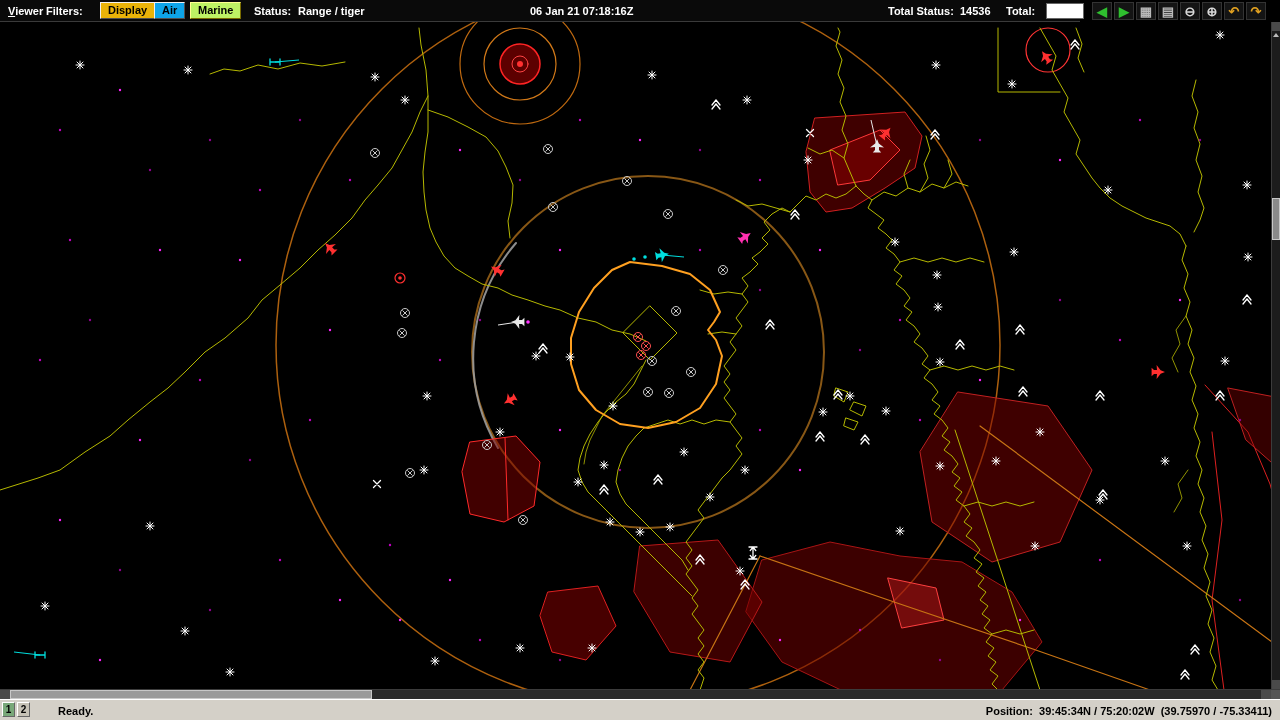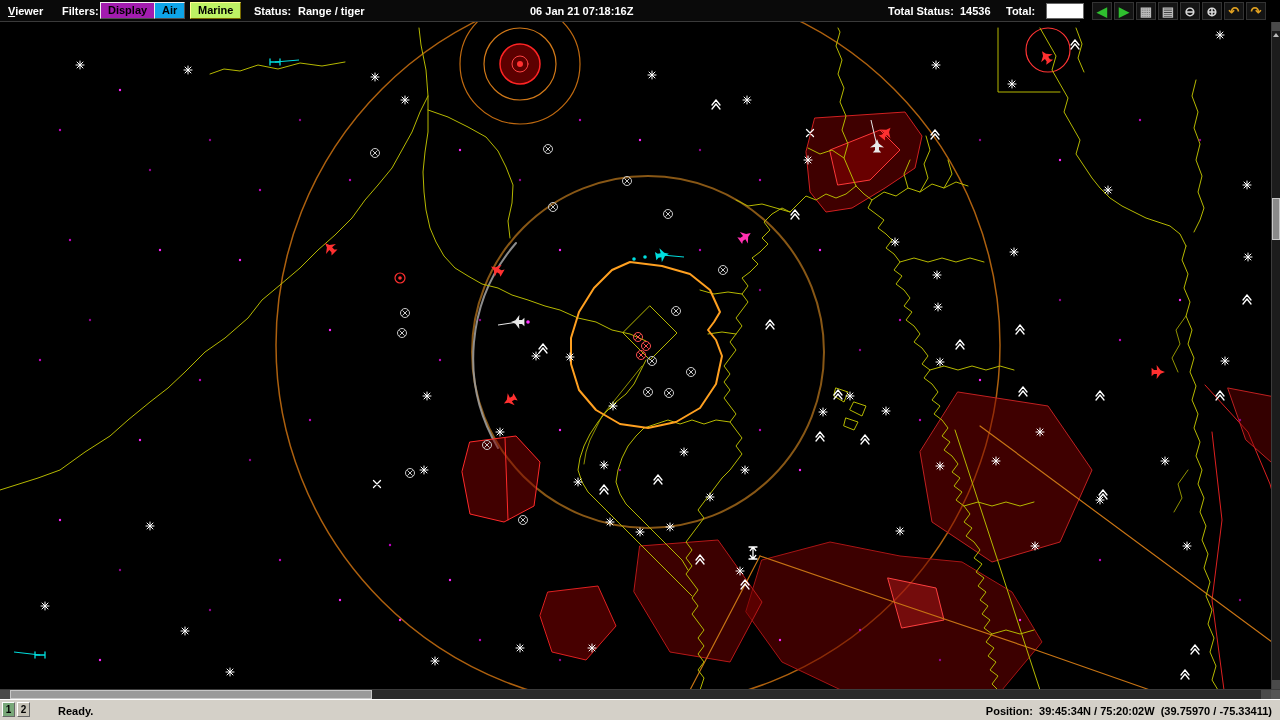--- a/index.html
+++ b/index.html
@@ -5,21 +5,21 @@
   *{box-sizing:border-box;margin:0;padding:0}
   html,body{width:1280px;height:720px;overflow:hidden;background:#000;
     font-family:"Liberation Sans",sans-serif}
   #map-svg{position:absolute;left:0;top:0;z-index:0;background:#000}
 
   
   .toolbar{position:absolute;left:0;top:0;width:1080px;height:22px;background:#0a0a0a;
     border-bottom:1px solid #3a3a3a;z-index:6;color:#fff;font-size:11px;font-weight:bold}
   .tb{position:absolute;top:5px;white-space:pre;color:#fff}
   .tb u{text-decoration:underline}
-  .btn{position:absolute;top:2px;height:17px;line-height:15px;padding:0 7px;background:#a21caf;
+  .btn{position:absolute;top:2px;height:17px;line-height:15px;padding:0 7px;background:#eab308;
     border:1px solid;border-color:#f0f0f0 #505050 #505050 #f0f0f0;color:#000;font-size:11px;
     font-weight:bold;cursor:pointer;white-space:pre}
   .btn-air{background:#0ea5e9}
   .btn-marine{background:#bef264;border-color:#ffff90 #7a6c00 #7a6c00 #ffff90}
   .range-input{position:absolute;left:1046px;top:3px;width:36px;height:16px;background:#fff;
     color:#000;border:1px solid #666;font-size:11px;font-weight:bold;padding:0 18px;
     font-family:"Liberation Sans",sans-serif}
   #toolbar-icons{position:absolute;left:1092px;top:2px;height:18px;white-space:nowrap}
   .icon-btn{display:inline-block;width:20px;height:18px;margin-right:2px;text-align:center;
     line-height:17px;font-size:13px;cursor:pointer;background:#141414;border:1px solid #333}
@@ -753,21 +753,21 @@
       <g transform="translate(528 322)">
         <g transform="rotate(0)">
           <circle cx="0" cy="0" r="1.8" fill="#ff30ff"></circle>
         </g>
       </g>
     </svg>
 </div>
 
 <div class="toolbar">
   <span class="tb" style="left:8px"><u>V</u><span>iewer</span></span>
-  <span class="tb" style="left:62px">Filters:</span>
+  <span class="tb" style="left:46px">Filters:</span>
   <button class="btn" style="left:100px">Display</button>
   <button class="btn btn-air" style="left:154px">Air</button>
   <button class="btn btn-marine" style="left:190px">Marine</button>
   <span class="tb" style="left:254px">Status:</span>
   <span class="tb" style="left:298px">Range / tiger</span>
   <span class="tb" style="left:530px">06 Jan 21 07:18:16Z</span>
   <span class="tb" style="left:888px">Total Status:</span>
   <span class="tb" style="left:960px">14536</span>
   <span class="tb" style="left:1006px">Total:</span>
   <input class="range-input" value="210" style="">

